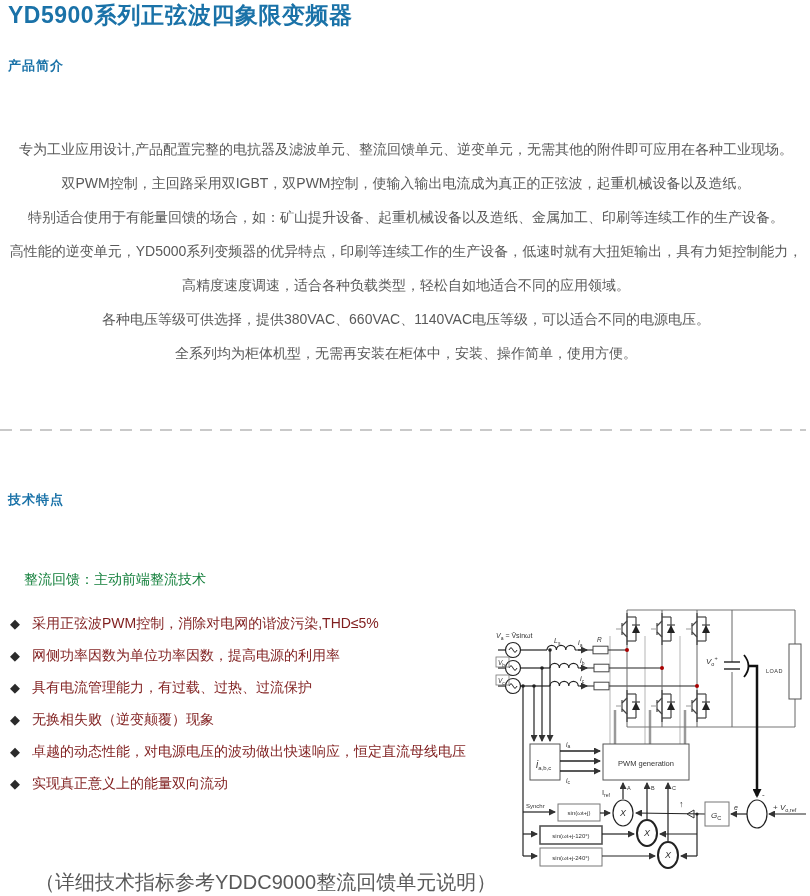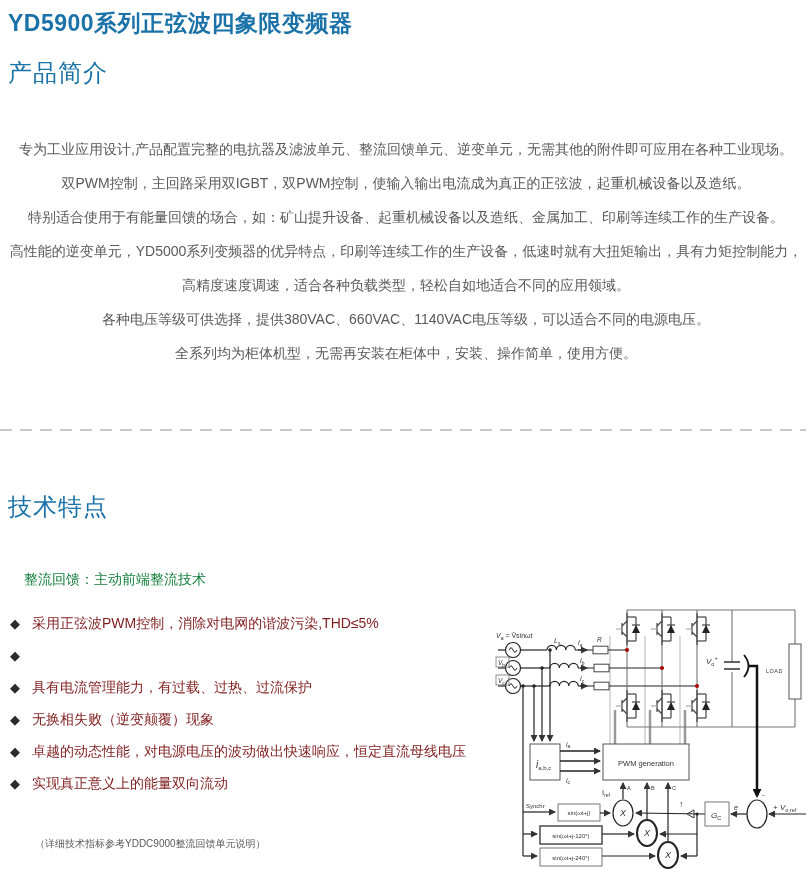--- a/index.html
+++ b/index.html
@@ -1,32 +1,32 @@
 <!DOCTYPE html>
 <html><head>
 <meta charset="utf-8">
 <style>
   html,body{margin:0;padding:0;background:#fff;}
   #page{position:relative;width:810px;height:896px;background:#ffffff;overflow:hidden;
         font-family:"Liberation Sans","DejaVu Sans",sans-serif;}
   .abs{position:absolute;}
-  .h1{left:8px;top:8px;font-size:23px;font-weight:700;color:#1a72a8;letter-spacing:0.5px;}
-  .h2{font-size:24px;font-weight:400;color:#1a72a8;letter-spacing:1px;}
+  .h1{left:8px;top:0;font-size:23px;font-weight:700;color:#1a72a8;letter-spacing:0.5px;}
+  .h2{font-size:13px;font-weight:700;color:#1a72a8;letter-spacing:1px;}
   .h2.intro{left:8px;top:57px;}
   .h2.tech{left:8px;top:491px;}
   .paras{left:8px;top:142px;width:796px;}
   .paras p{margin:0 0 19px 0;font-size:14px;line-height:15px;color:#595959;text-align:center;}
   .divider{left:0px;top:429px;width:806px;height:2px;
            background:repeating-linear-gradient(90deg,#c9c9c9 0 12px,transparent 12px 20px);}
   .feature-intro{left:24px;top:571px;font-size:14px;color:#15803d;}
   .features{left:10px;top:616px;display:flex;flex-direction:column;gap:17px;}
   .feat-row{display:flex;align-items:center;gap:12px;height:15px;}
   .diamond{font-size:13px;color:#2b2b2b;line-height:15px;}
   .feat-text{font-size:14px;color:#7f1d1d;line-height:15px;white-space:nowrap;}
-  .footnote{left:35px;top:837px;font-size:10px;color:#595959;}
+  .footnote{left:35px;top:869px;font-size:20px;color:#595959;}
   svg text{fill:#333;}
   .it{font-style:italic;}
 </style>
 </head>
 <body>
 
 <div id="page">
 
   <div class="abs h1">YD5900系列正弦波四象限变频器</div>
   <div class="abs h2 intro">产品简介</div>
@@ -46,20 +46,21 @@
   <div class="abs h2 tech">技术特点</div>
   <div class="abs feature-intro">整流回馈：主动前端整流技术</div>
 
   <div class="abs features">
     <div class="feat-row">
       <span class="diamond">◆</span>
       <span class="feat-text">采用正弦波PWM控制，消除对电网的谐波污染,THD≤5%</span>
     </div>
     <div class="feat-row">
       <span class="diamond">◆</span>
+      <span class="feat-text">网侧功率因数为单位功率因数，提高电源的利用率</span>
     </div>
     <div class="feat-row">
       <span class="diamond">◆</span>
       <span class="feat-text">具有电流管理能力，有过载、过热、过流保护</span>
     </div>
     <div class="feat-row">
       <span class="diamond">◆</span>
       <span class="feat-text">无换相失败（逆变颠覆）现象</span>
     </div>
     <div class="feat-row">

